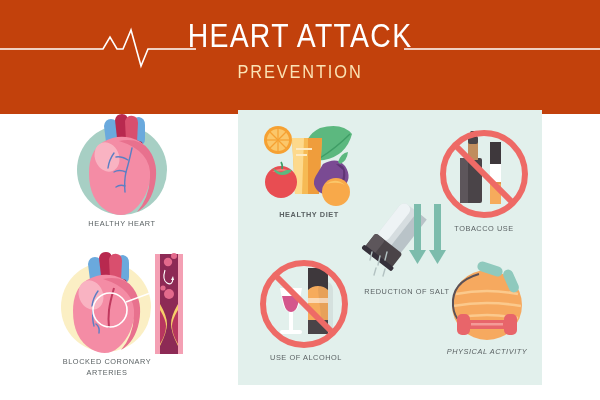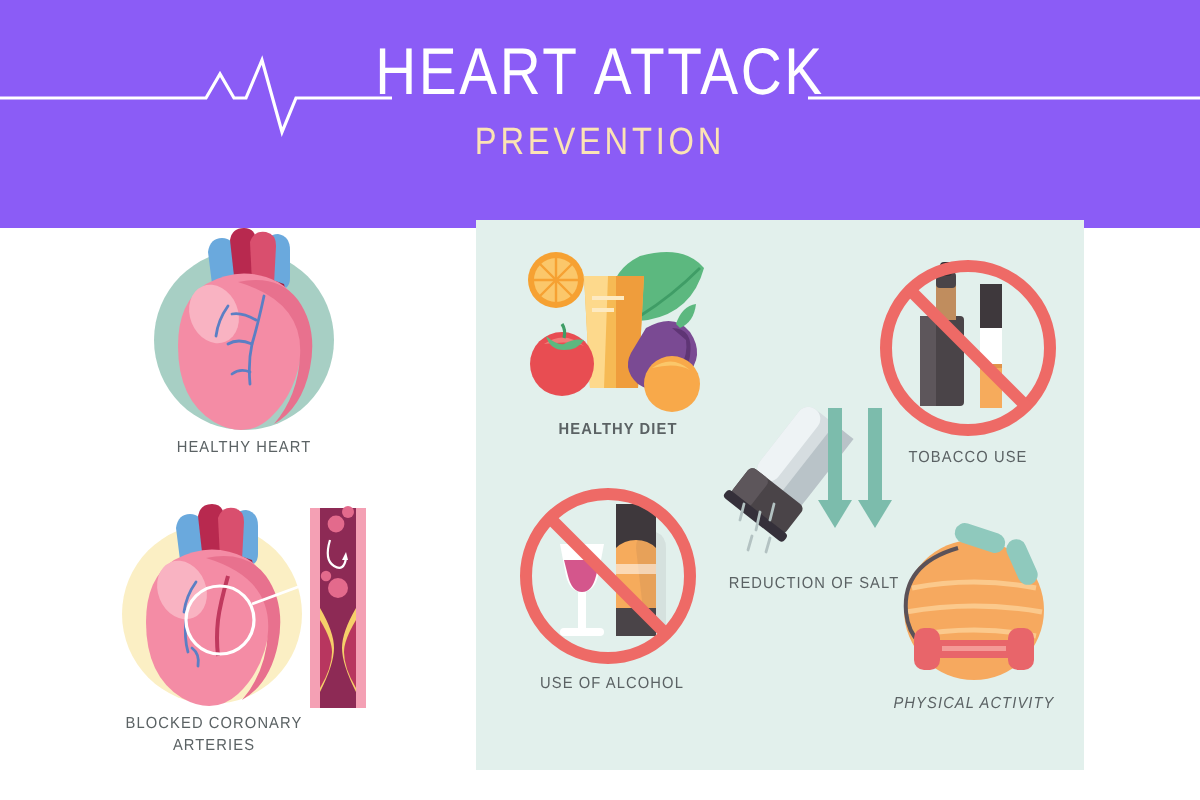--- a/index.html
+++ b/index.html
@@ -1,20 +1,20 @@
 <!DOCTYPE html>
 <html><head>
 <meta charset="utf-8">
 <style>
   html,body{margin:0;padding:0;background:#fff;}
   body{width:600px;height:400px;position:relative;overflow:hidden;
        font-family:"Liberation Sans","DejaVu Sans",sans-serif;}
 
   
-  .header{position:absolute;left:0;top:0;width:600px;height:114px;background:#8b5cf6;}
+  .header{position:absolute;left:0;top:0;width:600px;height:114px;background:#c2410c;}
   .ecg{position:absolute;left:0;top:26px;width:600px;height:46px;}
   .title{position:absolute;left:0;top:16px;width:600px;text-align:center;
          color:#ffffff;font-size:33px;letter-spacing:1.5px;line-height:40px;
          font-weight:400;transform:scaleX(.86);transform-origin:50% 50%;}
   .subtitle{position:absolute;left:0;top:60px;width:600px;text-align:center;
             color:#fbe3b4;font-size:19px;letter-spacing:2.2px;line-height:24px;
             transform:scaleX(.86);transform-origin:50% 50%;}
 
   
   .panel{position:absolute;left:238px;top:110px;width:304px;height:275px;
@@ -188,21 +188,21 @@
     <g fill="#7cbcac">
       <rect x="62" y="6" width="7" height="48"></rect>
       <path d="M57 52 l17 0 l-8.5 14Z"></path>
       <rect x="82" y="6" width="7" height="48"></rect>
       <path d="M77 52 l17 0 l-8.5 14Z"></path>
     </g>
   </svg>
   <div class="cap" style="left:-8px;top:88px;width:126px;">REDUCTION OF SALT</div>
 </div>
 
-<div class="item" style="left:256px;top:246px;width:100px;height:90px;">
+<div class="item" style="left:256px;top:262px;width:100px;height:90px;">
   <svg width="100" height="90" viewBox="0 0 100 90">
 
     <path d="M24 26 l22 0 l-3 16 q-2 8-8 8 q-6 0-8-8Z" fill="#ffffff"></path>
     <path d="M26 34 l18 0 l-2 8 q-2 8-7 8 q-5 0-7-8Z" fill="#d4568c"></path>
     <rect x="33" y="50" width="4" height="20" fill="#ffffff"></rect>
     <rect x="24" y="68" width="22" height="4" rx="2" fill="#ffffff"></rect>
 
     <path d="M52 28 q0-6 5-8 l0-14 l10 0 l0 14 q5 2 5 8 l0 44 l-20 0Z" fill="#f6ab5c"></path>
     <path d="M62 28 q0-6 5-8 l0-14 l5 0 l0 14 q5 2 5 8 l0 44 l-10 0Z" fill="#3e383c" opacity=".08"></path>
     <path d="M52 6 l20 0 l0 22 q-4-4-10-4 q-6 0-10 4Z" fill="#3e383c"></path>

